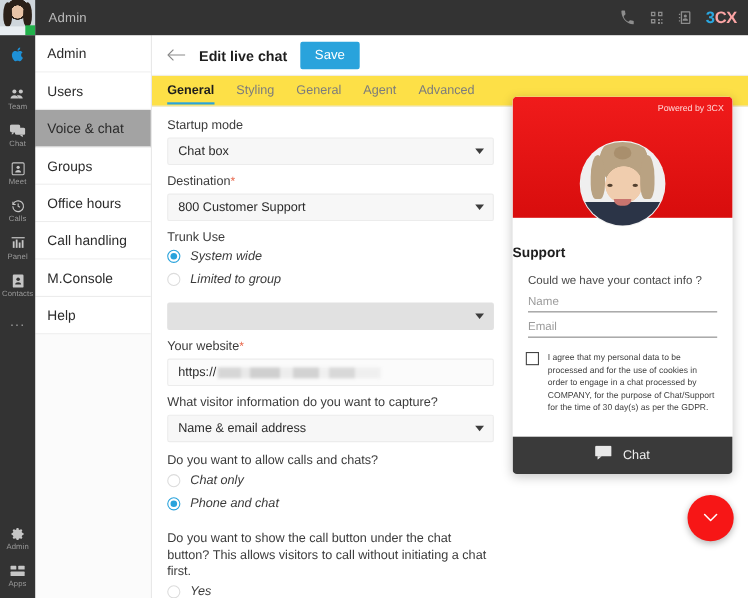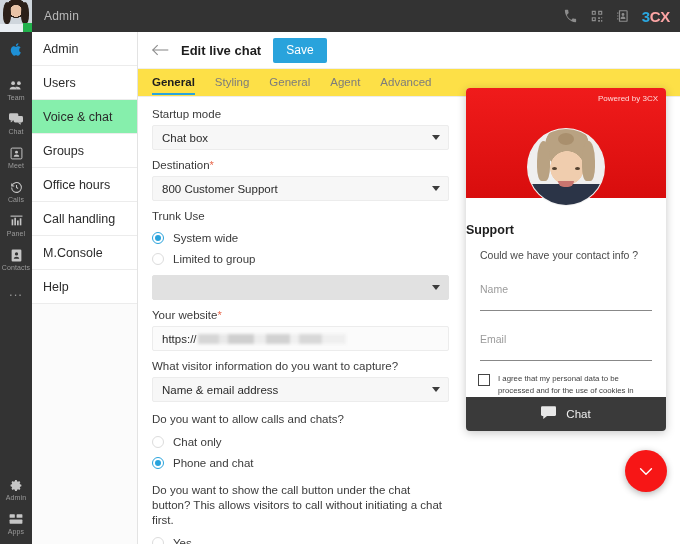--- a/index.html
+++ b/index.html
@@ -104,21 +104,21 @@
     z-index: 30;
   }
   .nav2-item {
     height: 34px; display: flex; align-items: center;
     padding-left: 11px;
     font-size: 12.5px; color: #2b2b2b;
     border-bottom: 1px solid #ececec;
     cursor: pointer;
     background: #ffffff;
   }
-  .nav2-item.active { background: #86efac; }
+  .nav2-item.active { background: #a3a3a3; }
   .nav2-rest { background: #fbfbfb; height: 100%; }
 
   
   .main {
     position: absolute; top: 32px; left: 138px;
     width: 542px; height: 512px;
     background: #ffffff;
     z-index: 10;
     overflow: hidden;
   }
@@ -187,22 +187,22 @@
     font-size: 11.5px; color: #2b2b2b;
   }
   .blurred {
     display: inline-block;
     height: 10px; width: 148px; margin-left: 1px;
     background: linear-gradient(90deg,#d6d6d6 0 14%,#e9e9e9 14% 20%,#cfcfcf 20% 38%,#ededed 38% 46%,#d2d2d2 46% 62%,#f0f0f0 62% 68%,#d8d8d8 68% 84%,#efefef 84% 100%);
     filter: blur(1.6px);
     vertical-align: middle;
   }
   .radio-row {
-    display: flex; align-items: center; gap: 9px;
-    height: 21px; cursor: pointer;
+    display: flex; align-items: flex-start; gap: 9px;
+    height: 21px; cursor: pointer; font-style: italic;
   }
   .radio {
     width: 12px; height: 12px; border-radius: 50%;
     border: 1px solid #dcdcdc; background: #fff;
     flex: 0 0 auto; position: relative;
   }
   .radio.checked { border-color: #29a3dc; }
   .radio.checked::after {
     content: ""; position: absolute; left: 2px; top: 2px;
     width: 6px; height: 6px; border-radius: 50%; background: #29a3dc;
@@ -267,23 +267,23 @@
   .w-avatar .weyeR { right: 24px; }
   .w-title {
     text-align: left; font-size: 12.5px; font-weight: bold;
     color: #1d1d1d; margin-top: 25px;
   }
   .w-prompt {
     font-size: 10.5px; color: #4a4a4a;
     padding: 12px 14px 0 14px;
   }
   .w-field {
-    margin: 22px 14px 0 14px;
+    margin: 7px 14px 0 14px;
     border-bottom: 1px solid #888888;
-    padding-bottom: 15px;
+    padding-bottom: 3px;
     font-size: 10.5px; color: #9b9b9b;
     cursor: text;
   }
   .w-gdpr {
     display: flex; gap: 8px;
     padding: 12px 14px 0 12px;
   }
   .w-checkbox {
     width: 12px; height: 12px; flex: 0 0 auto;
     border: 1px solid #444; background: #fff;

